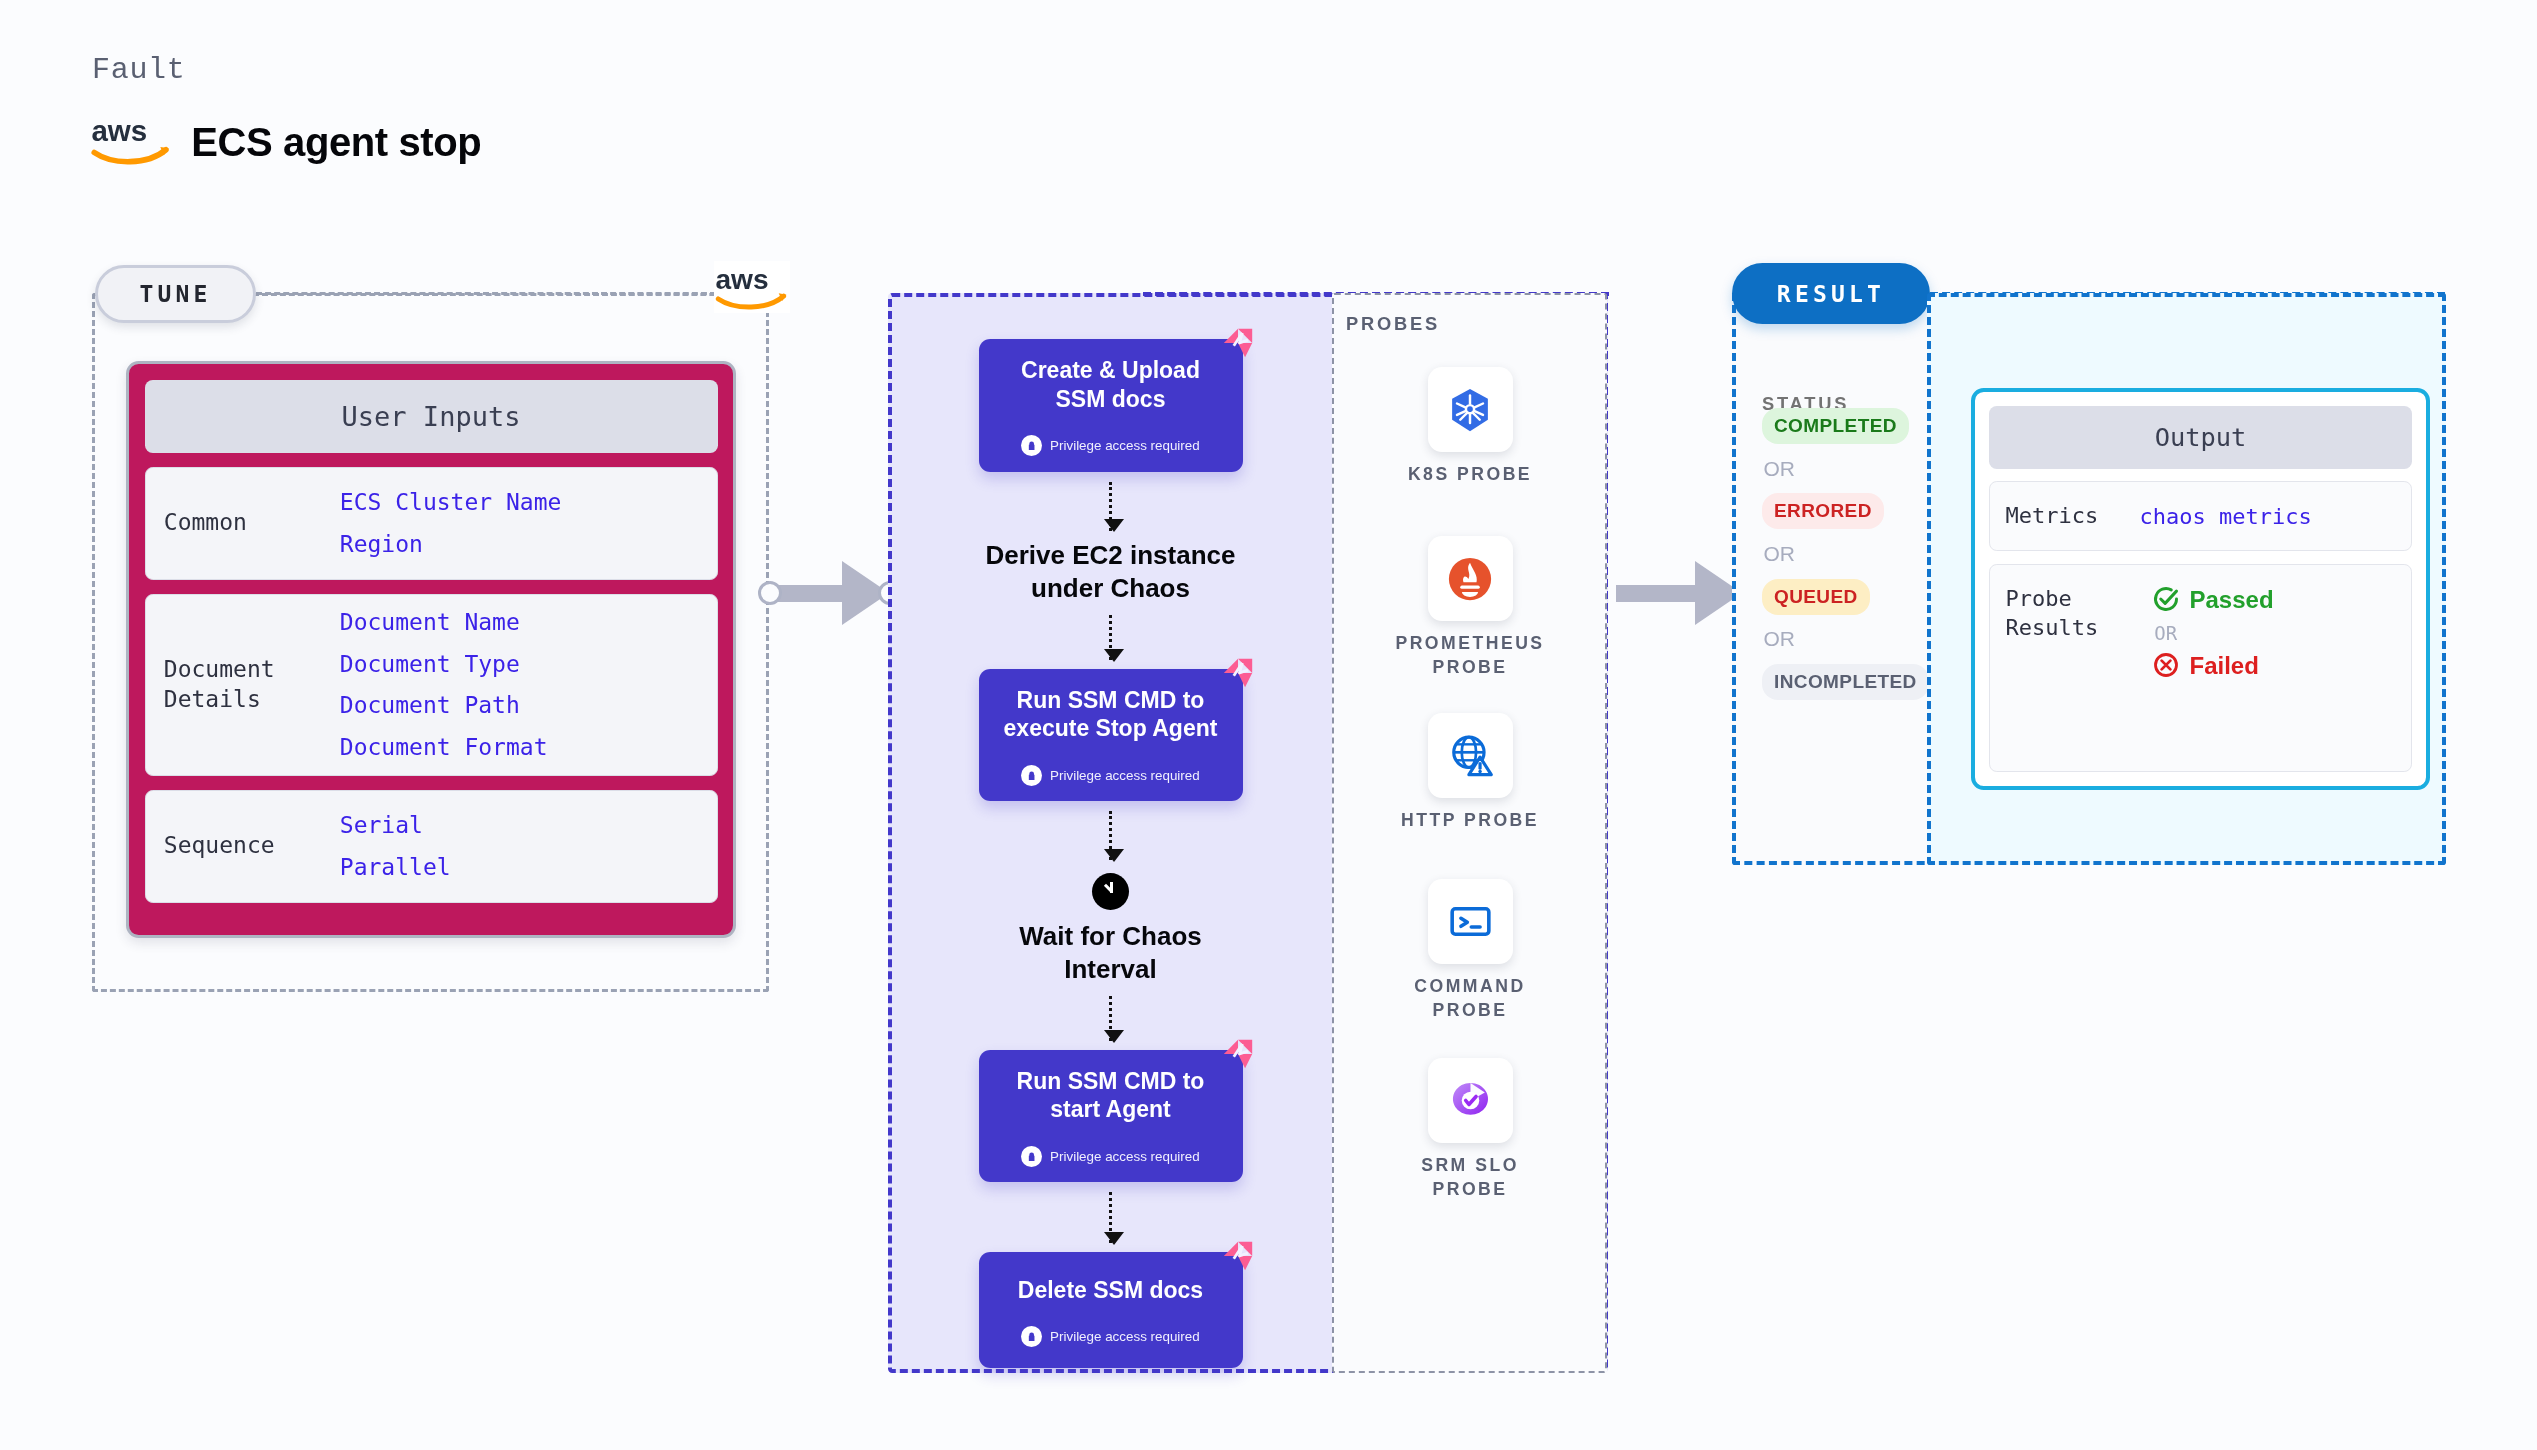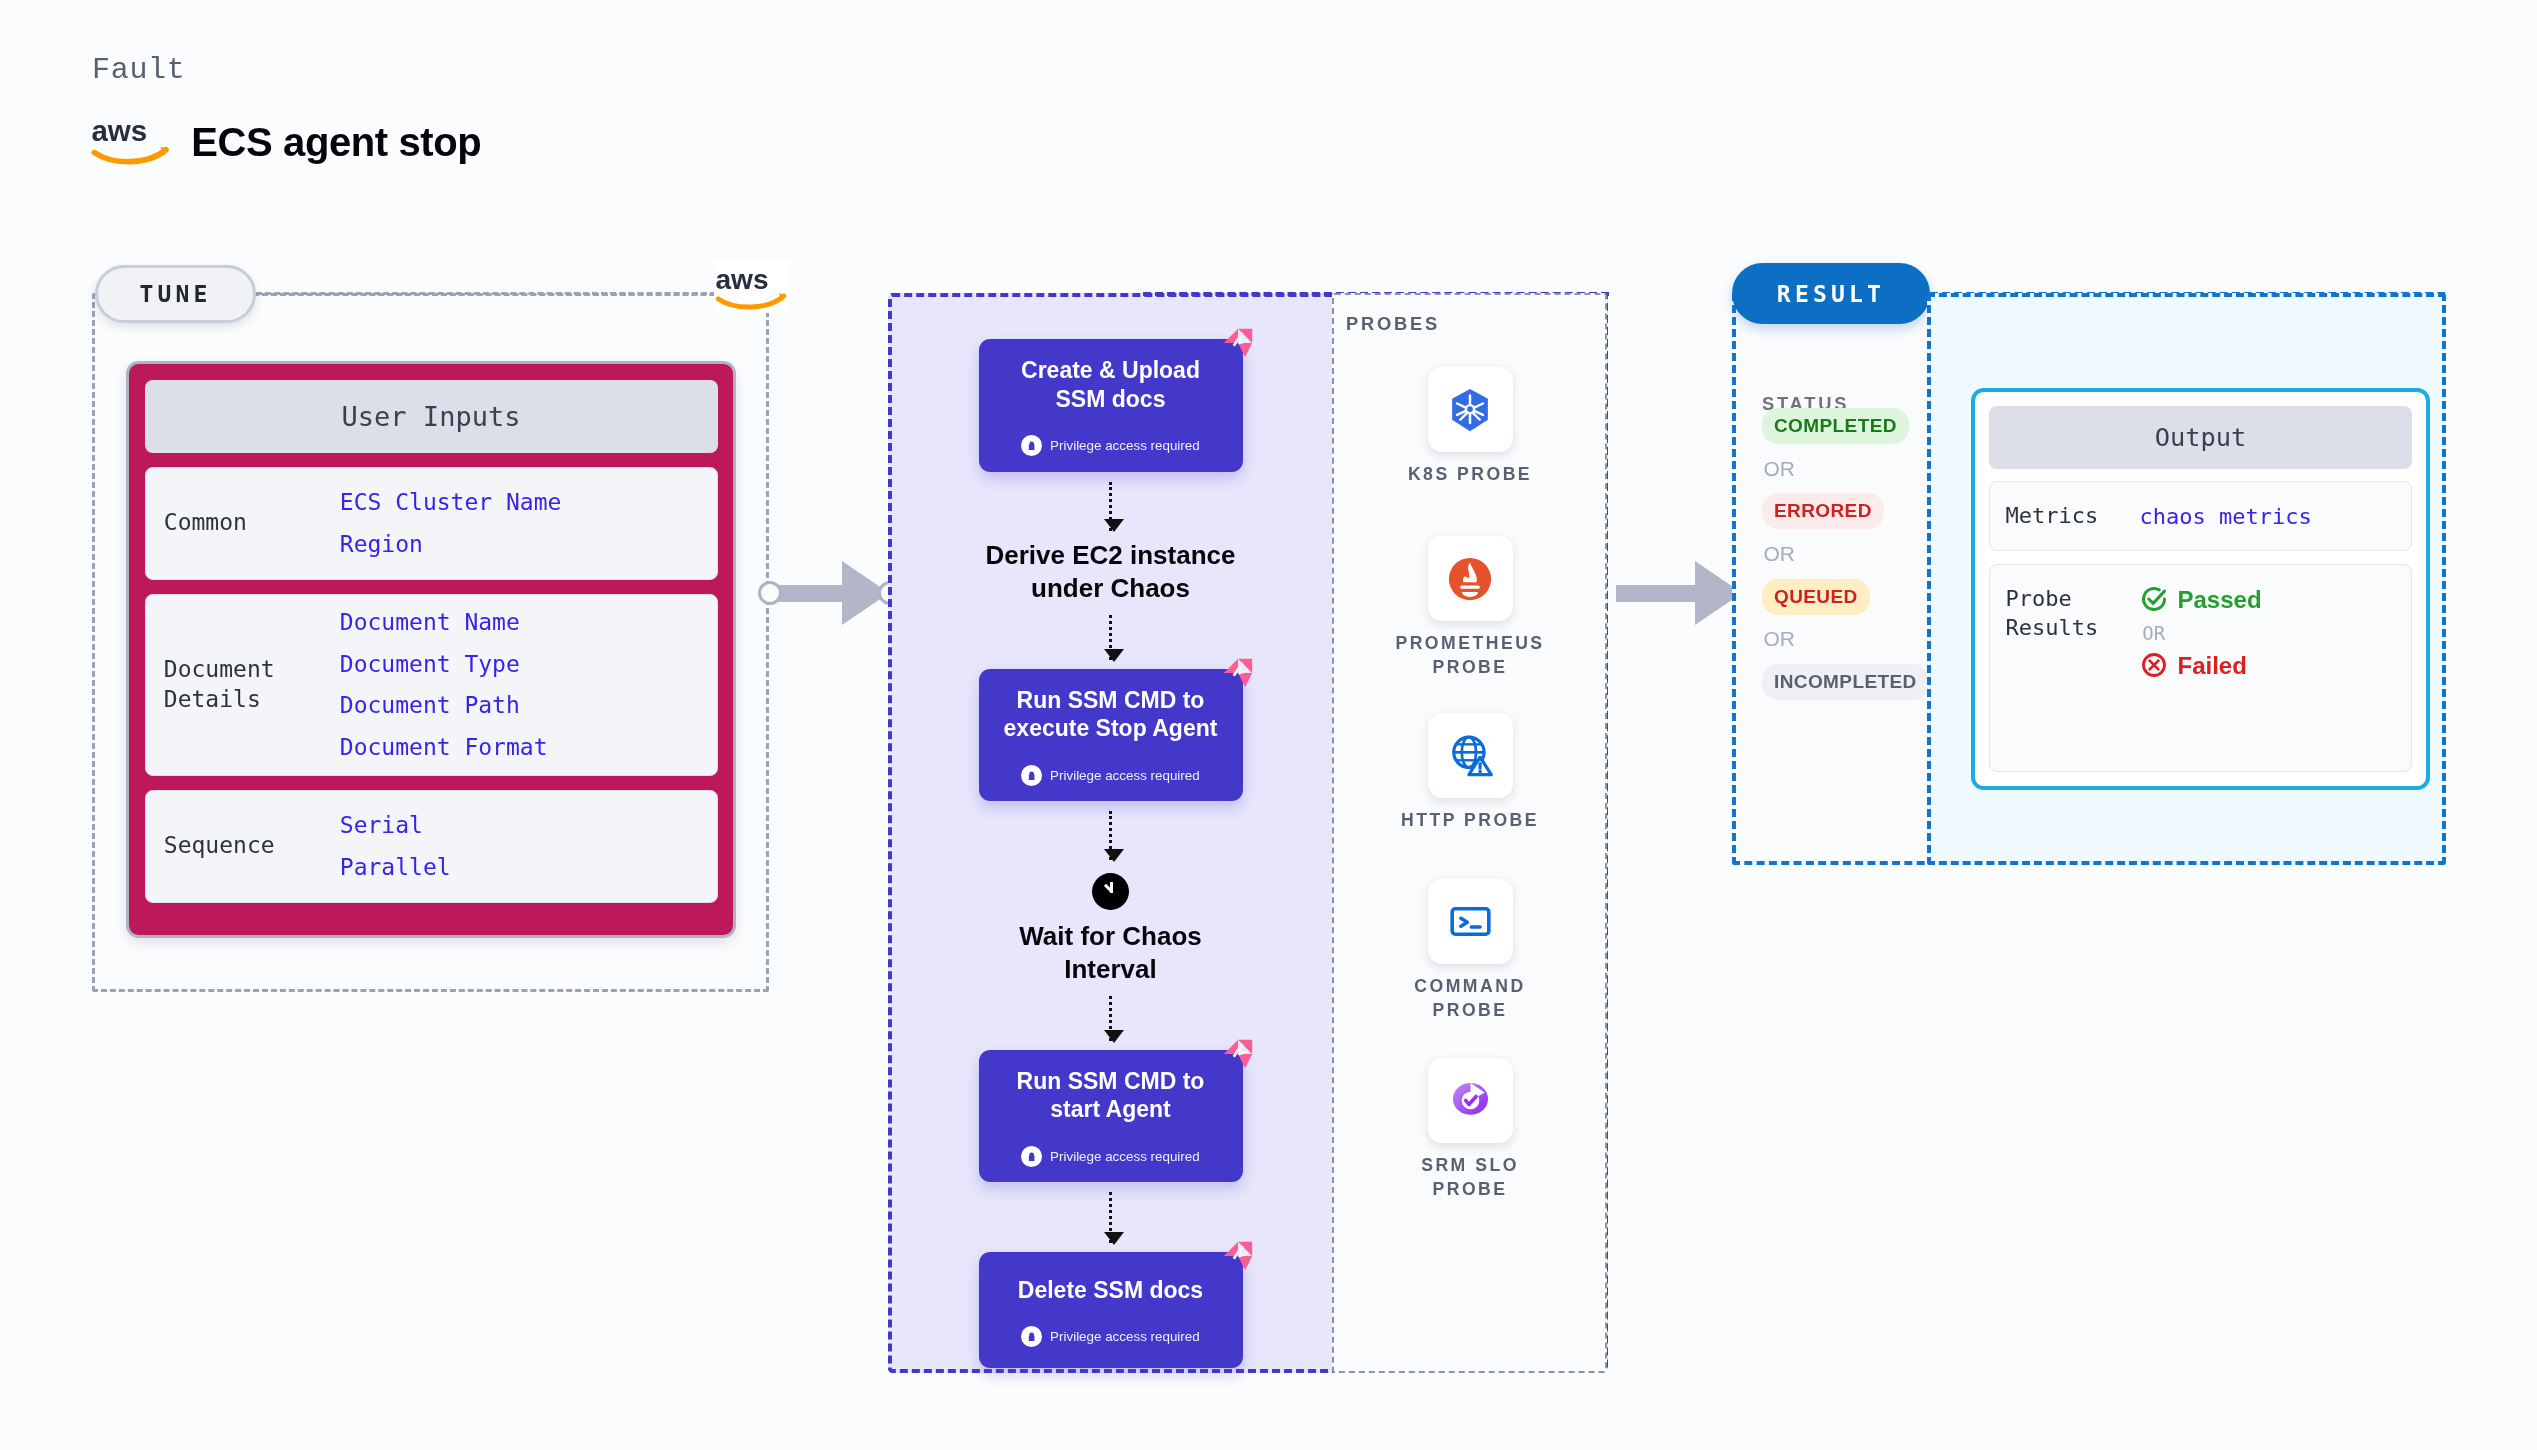--- a/index.html
+++ b/index.html
@@ -144,21 +144,21 @@
   .out-head { height: 64px; background: #dcdee8; border-radius: 7.8px;
               display: flex; align-items: center; justify-content: center;
               font-family: "DejaVu Sans Mono", monospace; font-size: 25.4px; color: #3a3f52; }
   .out-row { background: #fafbfd; border: 1.4px solid #e3e5ec; border-radius: 7.8px;
              display: flex; align-items: center; padding: 11.3px 0 11.3px 15.5px; }
   .out-key { font-family: "DejaVu Sans Mono", monospace; font-size: 22px; color: #2e3140;
              width: 134px; flex: none; line-height: 1.3; }
   .out-val-mono { font-family: "DejaVu Sans Mono", monospace; font-size: 22px; color: #3b22e8; }
   #out-metrics { height: 71px; }
   #out-probes { height: 212px; }
-  .pr-stack { display: flex; flex-direction: column; gap: 7px; }
+  .pr-stack { display: flex; flex-direction: column; gap: 7px; margin-left: 12px; }
   .pr-line { display: flex; align-items: center; gap: 10px; }
   .pr-text { font-size: 24px; font-weight: 700; }
   .pr-or { font-family: "DejaVu Sans Mono", monospace; font-size: 19px; color: #a7acbe; margin-left: 2.8px; }
 </style>
 </head>
 <body>
 
 <div id="root">
 
   <div class="fault-label">Fault</div>

